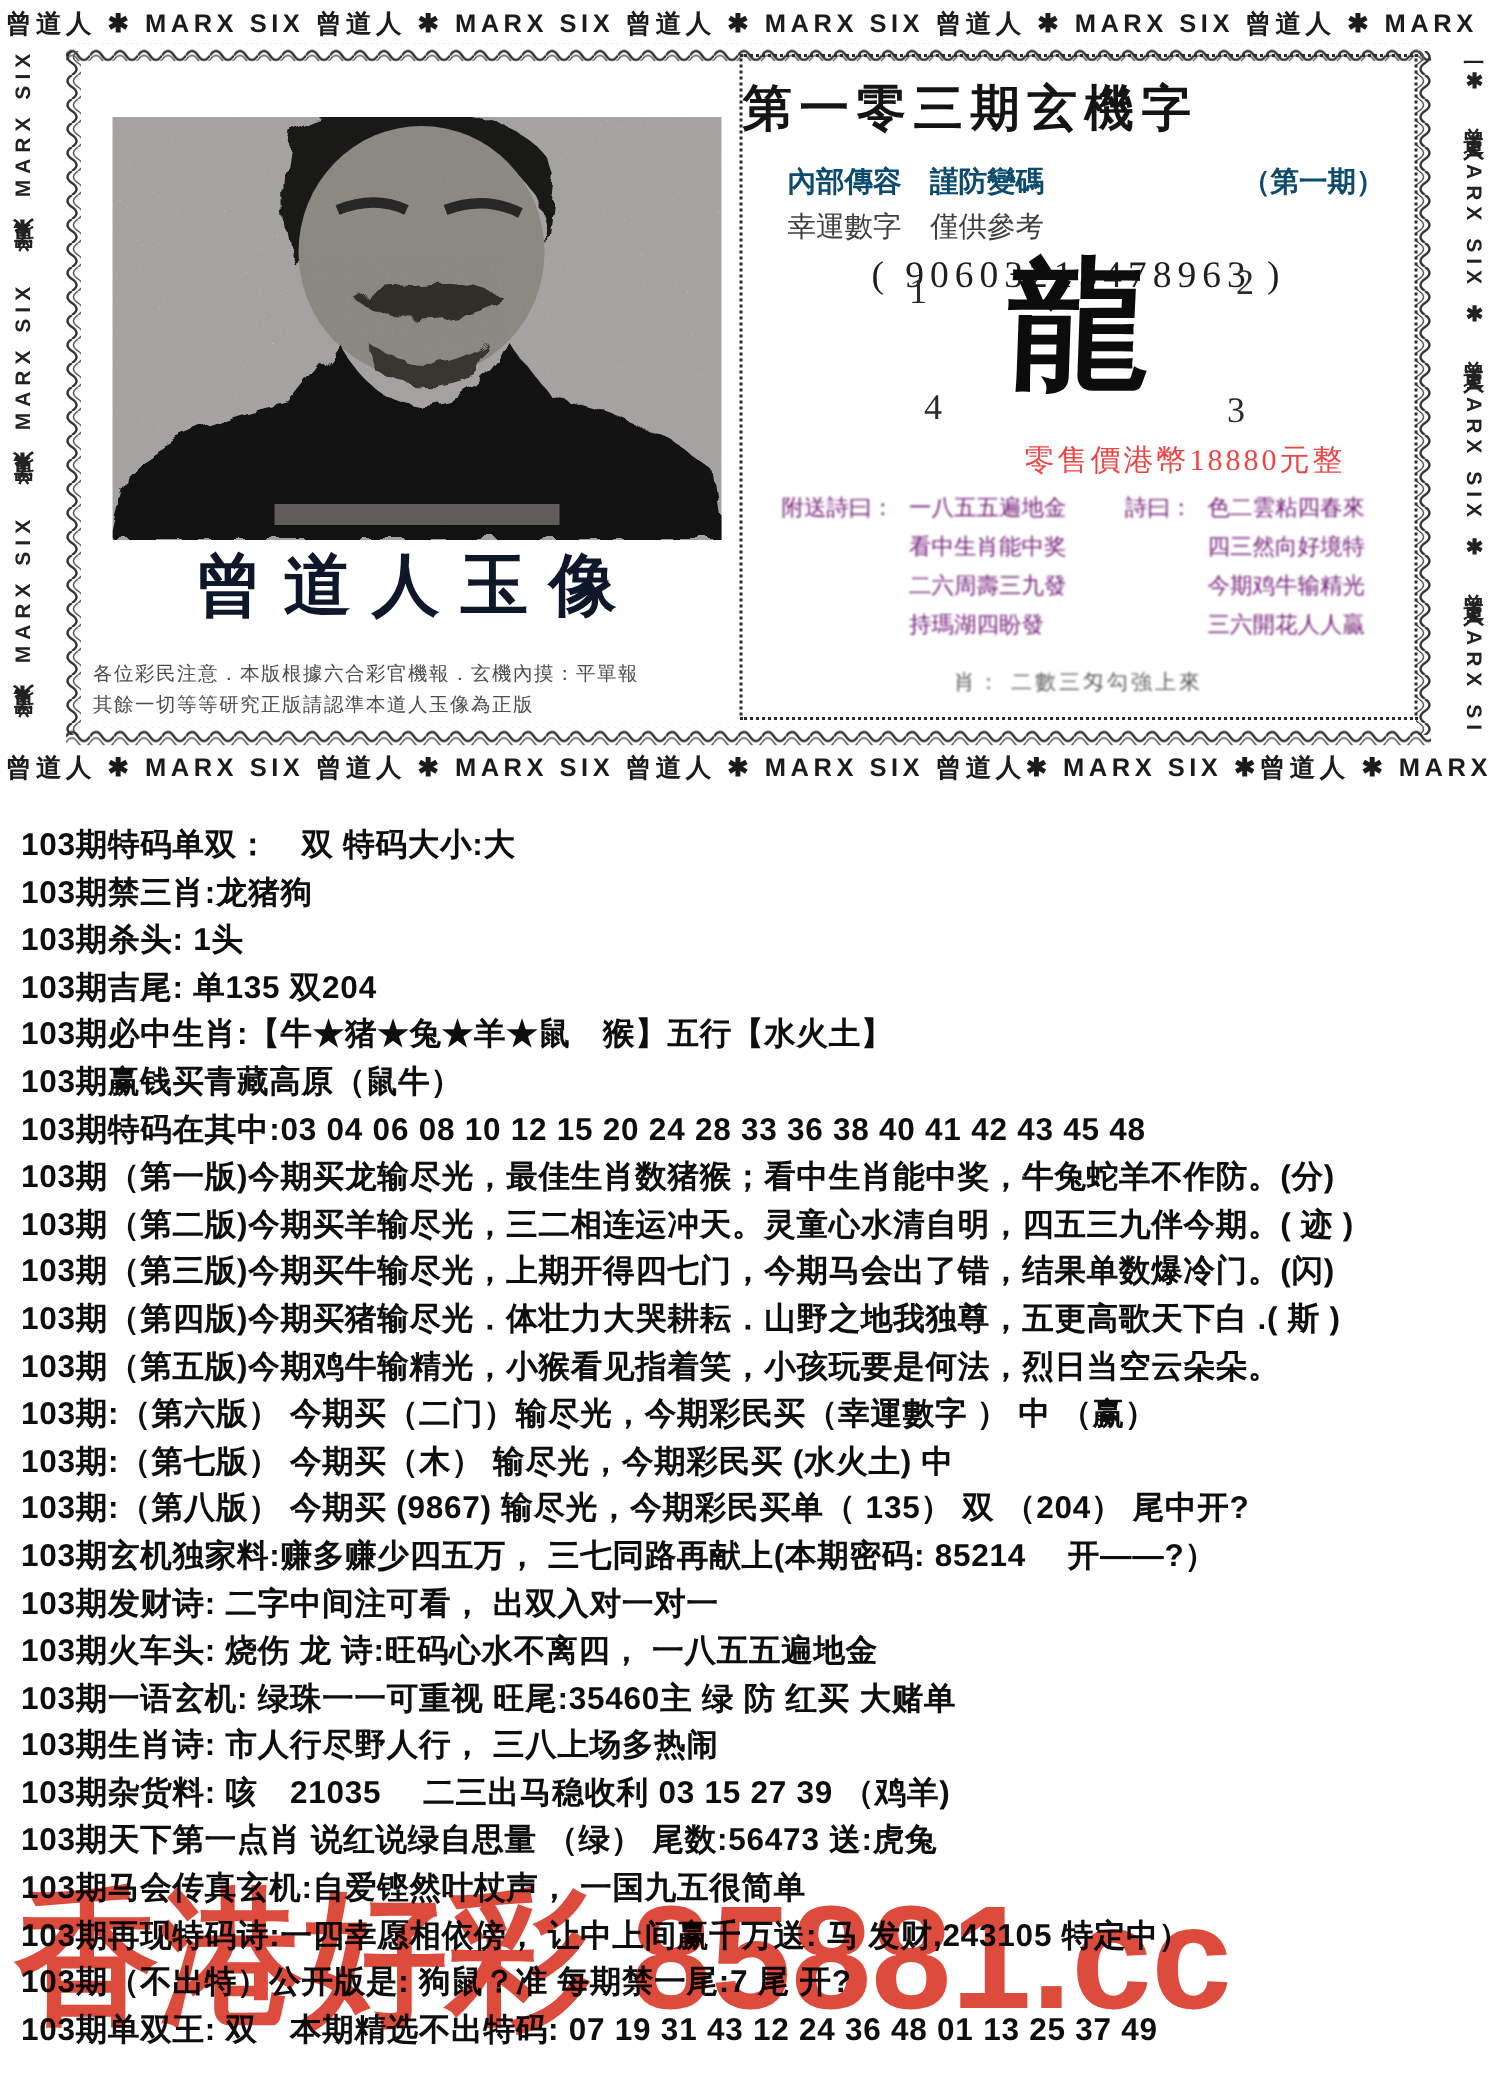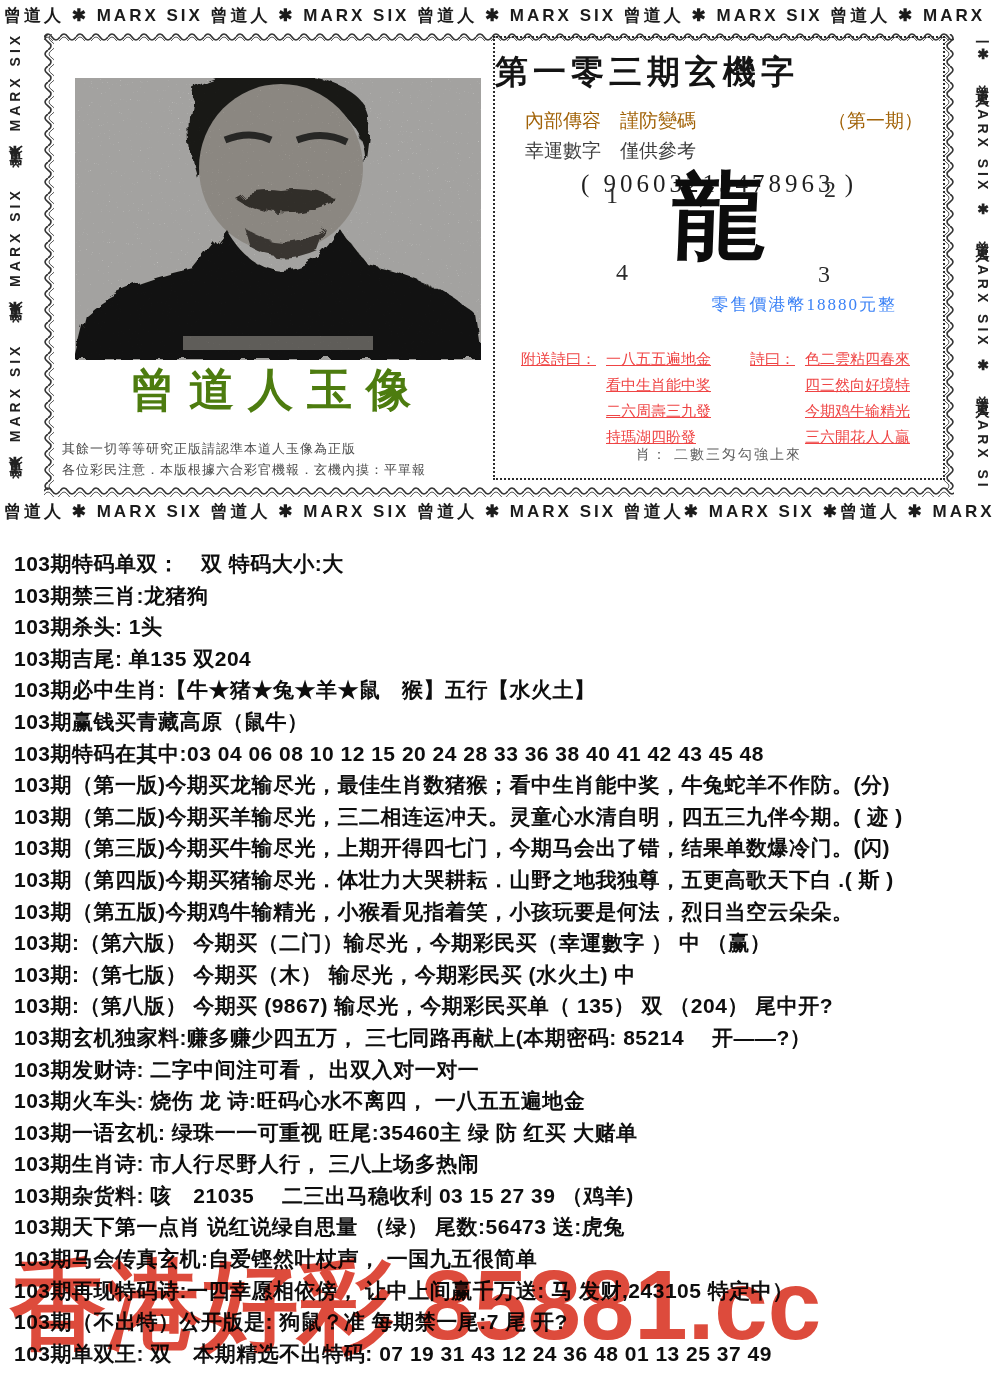--- a/index.html
+++ b/index.html
@@ -19,45 +19,45 @@
   .wavy-v.left { left:40px; } .wavy-v.right { left:944px; }
   .rail-text { position:absolute; top:34px; height:456px; width:30px;
     writing-mode:vertical-rl; transform:rotate(180deg); overflow:hidden;
     font-weight:bold; font-size:14px; letter-spacing:4px; color:#222; white-space:nowrap; }
   .rail-text.left { left:6px; } .rail-text.right { left:962px; transform:none; }
 
   
   .portrait { position:absolute; left:75px; top:78px; width:406px; height:282px; }
   .caption { position:absolute; left:70px; top:360px; width:415px; text-align:center;
     font-family:"Liberation Serif", serif; font-weight:bold; font-size:45px;
-    letter-spacing:14px; color:#4d7c0f; }
+    letter-spacing:14px; color:#0f172a; }
   .notes { position:absolute; left:62px; top:438px; width:425px; font-size:13px;
     line-height:21px; color:#4c4c4c; filter:blur(0.4px); letter-spacing:1px; }
 
   
   .oracle { position:absolute; left:493px; top:36px; width:452px; height:444px;
     border:2px dotted #2a2a2a; overflow:hidden; }
   .oracle .title { position:absolute; left:0; top:12px; width:100%; text-align:left;
     font-family:"Liberation Serif", serif; font-weight:bold; font-size:33px; letter-spacing:5px; }
   .oracle .row1 { position:absolute; left:30px; right:20px; top:70px; display:flex;
-    justify-content:space-between; font-size:19px; color:#a16207; filter:blur(0.4px); }
+    justify-content:space-between; font-size:19px; color:#0c4a6e; filter:blur(0.4px);font-weight:bold; }
   .oracle .row2 { position:absolute; left:30px; top:100px; font-size:19px; color:#3e3e3e; filter:blur(0.4px); }
   .oracle .code { position:absolute; left:0; top:132px; width:100%; text-align:center;
     font-family:"Liberation Serif", serif; font-size:25px; letter-spacing:4px; color:#1f1f1f; }
   .glyph-wrap { position:absolute; left:50%; top:146px; transform:translateX(-50%);
     width:250px; height:96px; }
   .glyph { position:absolute; left:50%; top:-14px; transform:translateX(-50%) skewX(-2deg);
     font-family:"Liberation Serif", serif; font-weight:bold; font-size:95px; line-height:1; color:#0c0c0c; }
   .cdig { position:absolute; font-family:"Liberation Serif", serif; font-size:24px; color:#2b2b2b; }
   .cdig.tl { left:12px; top:-2px; } .cdig.tr { right:8px; top:-8px; }
   .cdig.bl { left:22px; bottom:-6px; } .cdig.br { right:14px; bottom:-8px; }
-  .price { position:absolute; right:46px; top:255px; font-size:17px; color:#3b82f6;
+  .price { position:absolute; right:46px; top:255px; font-size:20px; color:#ef4444;
     letter-spacing:2px; filter:blur(0.4px); font-family:"Liberation Serif", serif; }
-  .poems { position:absolute; left:26px; right:12px; top:308px; display:flex;
-    font-size:15px; line-height:26px; color:#ef4444; filter:blur(0.6px);text-decoration:underline; }
+  .poems { position:absolute; left:26px; right:12px; top:288px; display:flex;
+    font-size:15px; line-height:26px; color:#701a75; filter:blur(0.6px); }
   .poem-label { white-space:nowrap; margin-right:4px; }
   .poem-col { flex:1; }
   .poem-col div { padding-left:6px; }
   .poems .right-group { margin-left:18px; }
   .oracle .foot1, .oracle .foot2 { position:absolute; width:100%; text-align:center;
     font-size:14px; color:#5c5c5c; filter:blur(0.6px); letter-spacing:2px; }
   .oracle .foot1 { top:384px; } .oracle .foot2 { top:408px; }
 
   
   .tips { position:absolute; left:14px; top:548px; width:980px; }
@@ -132,22 +132,22 @@
       <path d="M170 150 Q205 178 250 150 L242 172 Q206 188 176 170 Z" fill="#55504a" filter="url(#rough)"></path>
 
       <path d="M0 276 L10 236 Q40 208 118 190 L150 150 Q172 190 206 192 Q244 190 264 150 L292 186 Q360 200 400 236 L406 276 L406 282 L0 282 Z" fill="#1c1c1a" filter="url(#rough)"></path>
       <rect x="108" y="258" width="190" height="14" fill="#8d8a84"></rect>
       <rect width="406" height="282" filter="url(#grain)" opacity="0.32"></rect>
     </svg>
 
     <div class="caption">曾道人玉像</div>
 
     <div class="notes">
+      <div>各位彩民注意．本版根據六合彩官機報．玄機內摸：平單報</div>
       <div>其餘一切等等研究正版請認準本道人玉像為正版</div>
-      <div>各位彩民注意．本版根據六合彩官機報．玄機內摸：平單報</div>
     </div>
 
     <div class="oracle">
       <div class="title">第一零三期玄機字</div>
       <div class="row1">
         <span>內部傳容　謹防變碼</span>
         <span>（第一期）</span>
       </div>
       <div class="row2">幸運數字　僅供參考</div>
       <div class="code">( 90603215478963 )</div>

